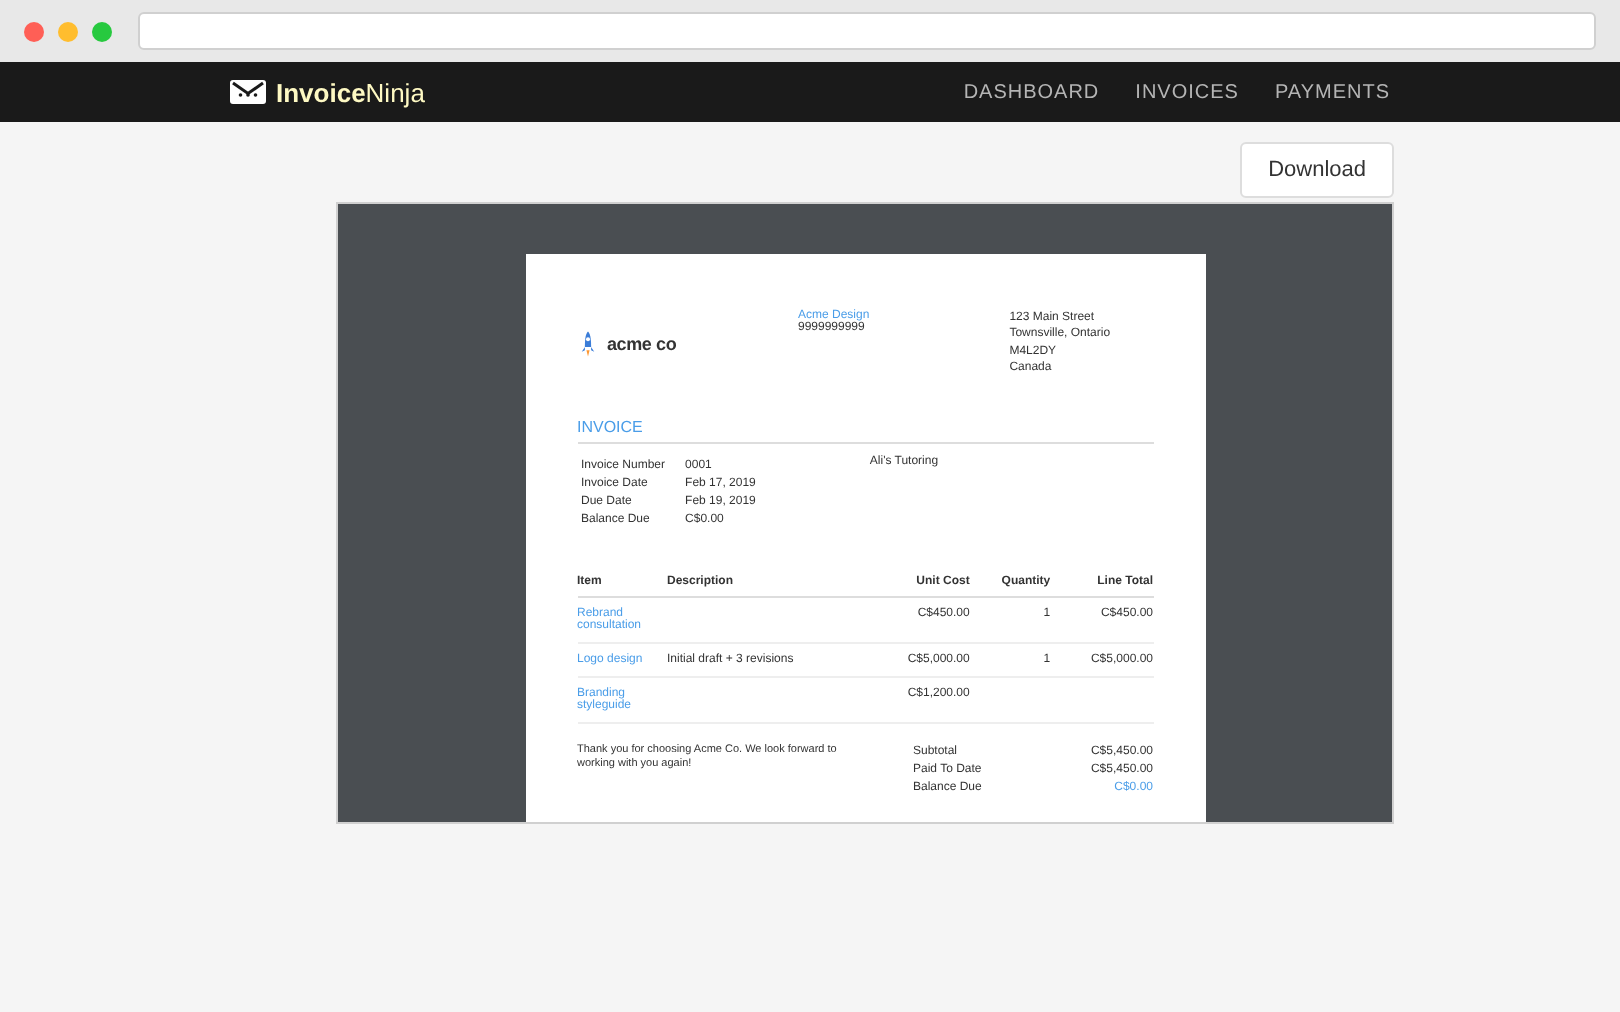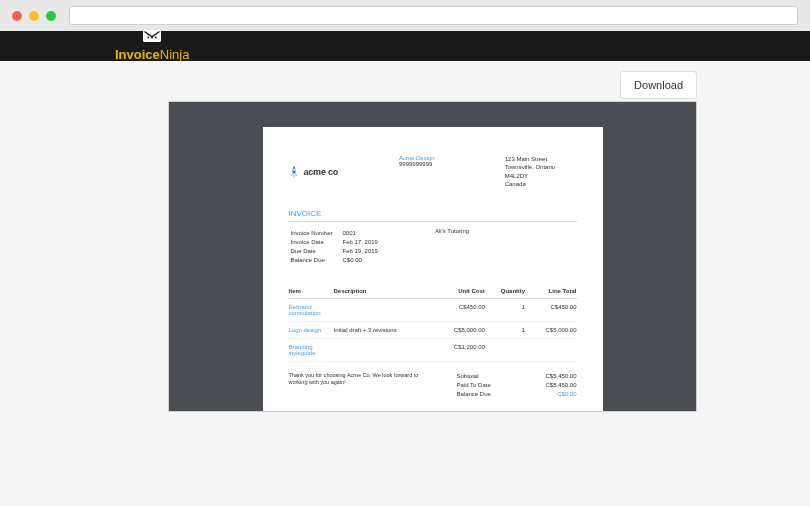--- a/index.html
+++ b/index.html
@@ -8,21 +8,21 @@
   
   .browser-chrome { height: 31px; background: #e8e8e8; display: flex; align-items: center; padding: 0 12px; gap: 7px; }
   .traffic-light { width: 10px; height: 10px; border-radius: 50%; }
   .tl-red { background: #ff5f56; }
   .tl-yellow { background: #ffbd2e; }
   .tl-green { background: #27c93f; }
   .url-bar { flex: 1; height: 19px; background: #ffffff; border-radius: 3px; margin-left: 6px; border: 1px solid #d0d0d0; }
 
   
   .top-nav { height: 30px; background: #1a1a1a; display: flex; align-items: center; padding: 0 115px; justify-content: space-between; }
-  .brand { display: flex; align-items: center; gap: 5px; color: #eab308; flex-direction: column; }
+  .brand { display: flex; align-items: center; gap: 5px; color: #fef9c3; }
   .brand-icon { width: 18px; height: 12px; }
   .brand-text { font-size: 13px; font-weight: 300; }
   .brand-text b { font-weight: 700; }
   .nav-links { display: flex; gap: 18px; }
   .nav-links a { color: #b5b5b5; text-decoration: none; font-size: 10px; letter-spacing: 0.5px; }
 
   
   .content-wrap { position: relative; height: 351px; background: #f5f5f5; }
   .download-btn { position: absolute; right: 113px; top: 10px; background: #fff; border: 1px solid #ddd; border-radius: 3px; padding: 7px 13px; font-size: 11px; color: #333; cursor: pointer; }
   
@@ -73,20 +73,25 @@
 <div class="top-nav">
   <div class="brand">
     <svg class="brand-icon" viewBox="0 0 24 16">
       <rect x="0" y="0" width="24" height="16" rx="2" fill="#fff"></rect>
       <path d="M2 2 L12 9 L22 2" stroke="#1a1a1a" stroke-width="2" fill="none"></path>
       <circle cx="7" cy="10" r="1.2" fill="#1a1a1a"></circle>
       <circle cx="12" cy="10" r="1.2" fill="#1a1a1a"></circle>
       <circle cx="17" cy="10" r="1.2" fill="#1a1a1a"></circle>
     </svg>
     <span class="brand-text"><b>Invoice</b><span>Ninja</span></span>
+  </div>
+  <div class="nav-links">
+    <a>DASHBOARD</a>
+    <a>INVOICES</a>
+    <a>PAYMENTS</a>
   </div>
 </div>
 
 <div class="content-wrap">
   <button class="download-btn">Download</button>
 
   <div class="pdf-viewer">
     <div class="invoice-page">
 
       <div class="inv-header">

